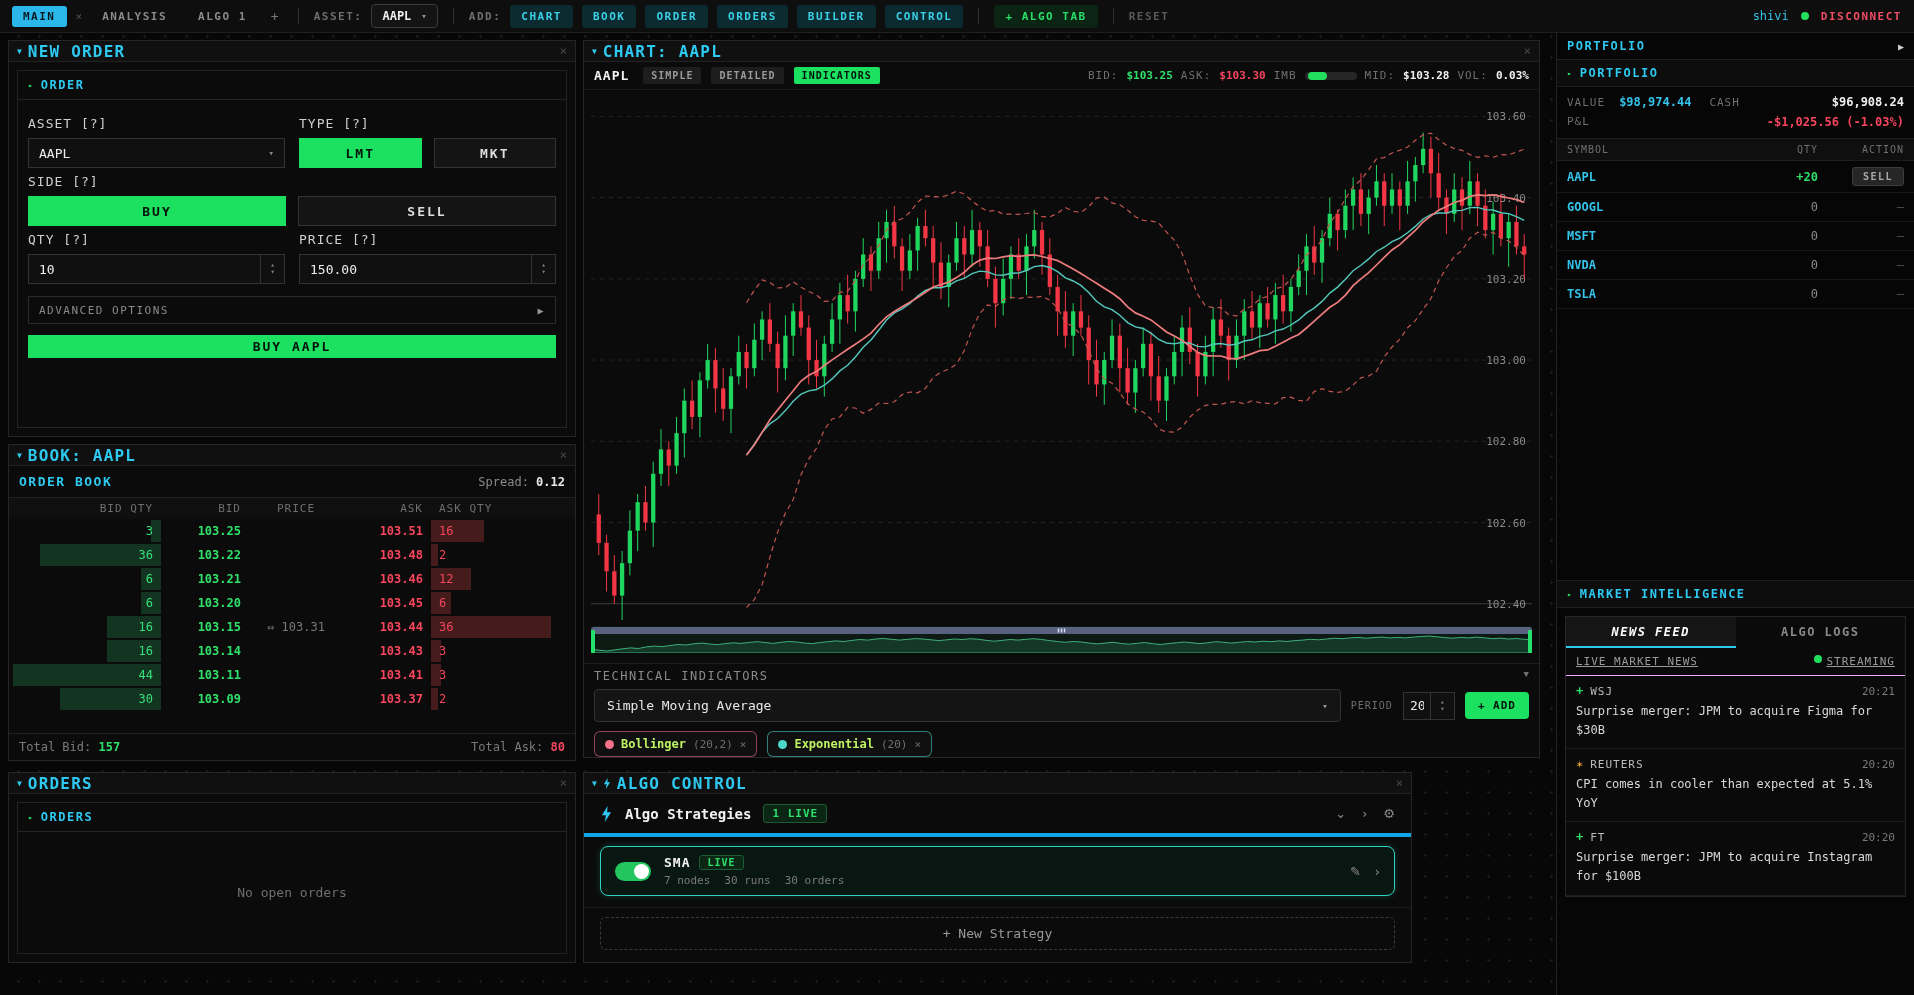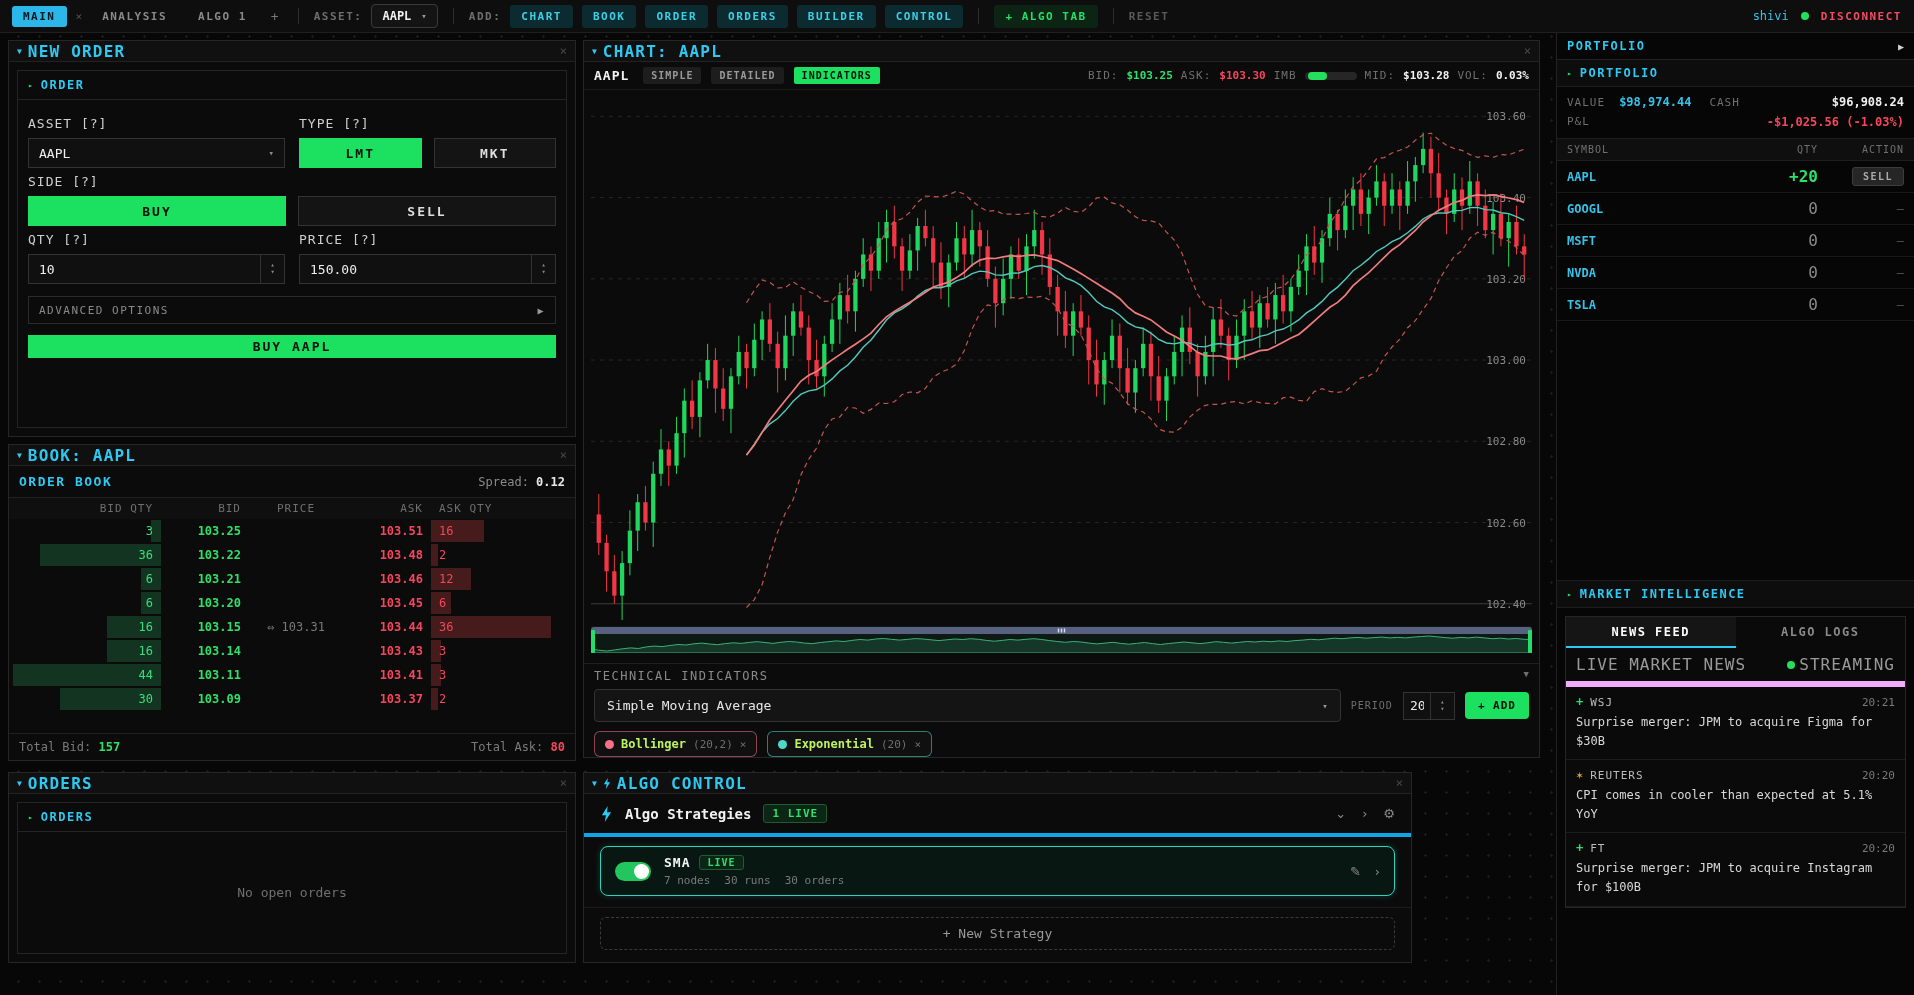--- a/index.html
+++ b/index.html
@@ -173,33 +173,33 @@
   .pf-value { color:#35c3ea; font-weight:bold; margin-left:14px; }
   .pf-cash-label { margin-left:18px; }
   .pf-cash { color:#f0f0f0; font-weight:bold; margin-left:auto; }
   .pf-row2 { display:flex; font-size:12px; }
   .pf-pnl { margin-left:auto; color:#f6465d; font-weight:bold; }
   .pf-cols { display:grid; grid-template-columns:1fr 70px 86px; padding:5px 10px; background:#0f0f0f;
              color:#6f6f6f; font-size:10px; letter-spacing:1px; border-top:1px solid #1e1e1e; border-bottom:1px solid #1e1e1e; }
   .pf-row { display:grid; grid-template-columns:1fr 70px 86px; align-items:center; padding:6px 10px;
             border-bottom:1px solid #181818; min-height:29px; }
   .pf-sym { color:#35c3ea; font-weight:bold; font-size:12px; }
-  .pf-qty { text-align:right; font-size:16px; color:#8a8a8a; }
+  .pf-qty { text-align:right; font-size:12px; color:#8a8a8a; }
   .pf-qty.pos { color:#2ee06a; font-weight:bold; }
   .pf-action { text-align:right; color:#555; font-size:12px; }
   .sell-btn { background:#262626; border:1px solid #3c3c3c; color:#aaa; font-size:10px; font-weight:bold;
               letter-spacing:1.5px; padding:3px 10px; border-radius:3px; cursor:pointer; font-family:inherit; }
   .news-box { margin:8px; border:1px solid #262626; background:#0a0a0a; }
   .news-tabs { display:flex; }
   .news-tab { flex:1; text-align:center; padding:8px 0 7px; font-size:12px; font-weight:bold; letter-spacing:1.5px; cursor:pointer; }
-  .news-tab.on { background:#151515; color:#fff; border-bottom:2px solid #2ec9f0; }
+  .news-tab.on { background:#151515; color:#fff; border-bottom:2px solid #2ec9f0;font-style:italic; }
   .news-tab.off { color:#8a8a8a; border-bottom:2px solid transparent; }
-  .news-live-row { display:flex; align-items:center; padding:7px 10px; color:#9a9a9a; font-size:16px;
-                   letter-spacing:1px; border-bottom:6px solid #f0abfc; }
-  .stream { margin-left:auto; display:flex; align-items:center; gap:4px; }
+  .news-live-row { display:flex; align-items:center; padding:7px 10px; color:#9a9a9a; font-size:11px;
+                   letter-spacing:1px; border-bottom:1px solid #f0abfc;text-decoration:underline; }
+  .stream { margin-left:auto; display:flex; align-items:flex-start; gap:4px; }
   .stream-dot { width:8px; height:8px; border-radius:50%; background:#22e05e; }
   .news-item { padding:8px 10px 9px; border-bottom:1px solid #1c1c1c; }
   .news-src-row { display:flex; align-items:center; gap:7px; font-size:11px; }
   .news-icon { font-weight:bold; font-size:12px; }
   .news-src { color:#bdbdbd; letter-spacing:1px; }
   .news-time { margin-left:auto; color:#7a7a7a; }
   .news-headline { color:#d8d8d8; font-size:12px; line-height:1.55; margin-top:4px; }
 </style>
 </head>
 <body>

